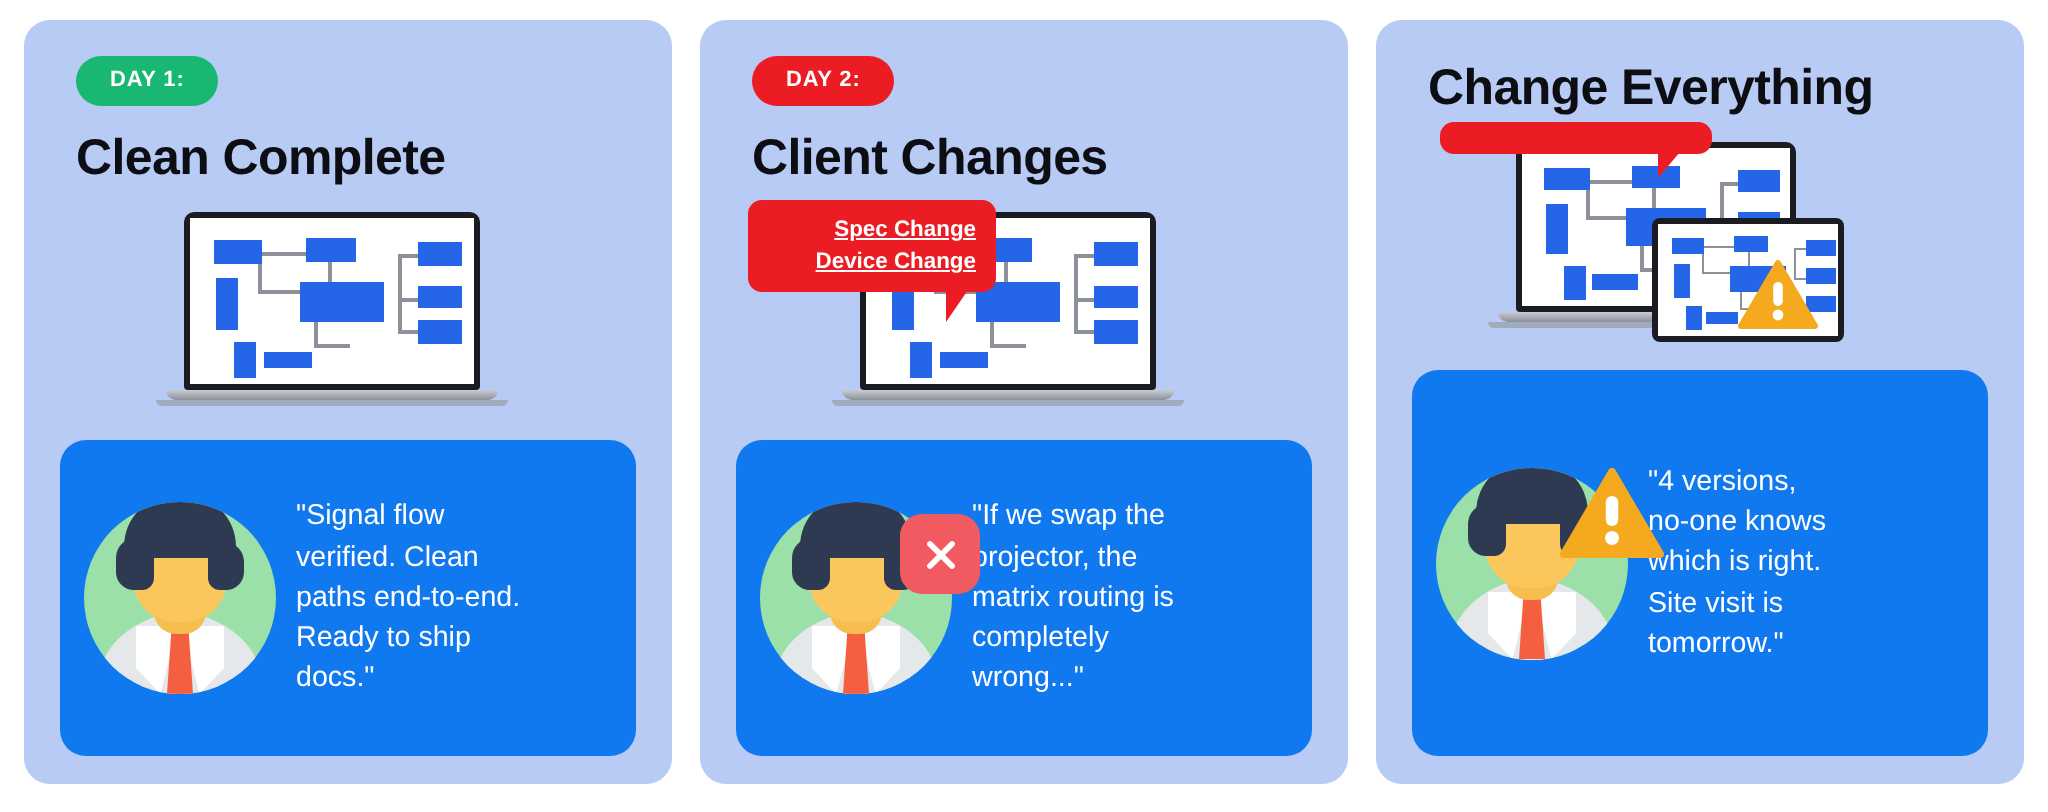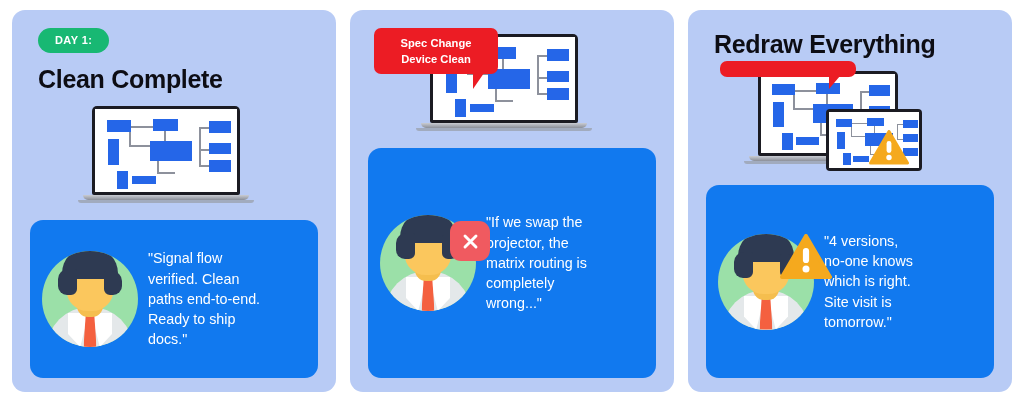--- a/index.html
+++ b/index.html
@@ -91,25 +91,26 @@
   }
   
   .blk { position: absolute; background: #2566e8; }
   .wire { position: absolute; background: #8d919c; }
   
   .bubble {
     position: absolute;
     background: #ec1c24;
     border-radius: 7px;
     color: #ffffff;
-    text-align: center;
+    text-align: right;
     font-weight: bold;
     line-height: 1.45;
     z-index: 6;
     padding: 7px 10px;
+    text-decoration: underline;
   }
   .bubble .tail {
     position: absolute;
     width: 0; height: 0;
     border-left: 11px solid #ec1c24;
     border-bottom: 16px solid transparent;
     bottom: -15px;
   }
   
   .quote-card {
@@ -250,20 +251,22 @@
       </div>
       <div class="quote-text">"Signal flow
 verified. Clean
 paths end-to-end.
 Ready to ship
 docs."</div>
     </div>
   </div>
 
   <div class="panel">
+    <span class="badge" style="background:#ec1c24">DAY 2:</span>
+    <div class="title">Client Changes</div>
 
     <div class="stage">
       <div class="laptop" style="left:62px; top:6px; width:148px;">
         <div class="lid">
           <div class="screen" style="height:83px;">
             <span class="wire" style="left:34px;top:17px;width:36px;height:1.5px;"></span>
             <span class="wire" style="left:69px;top:17px;width:1.5px;height:22px;"></span>
             <span class="wire" style="left:34px;top:17px;width:1.5px;height:20px;"></span>
             <span class="wire" style="left:34px;top:36px;width:22px;height:1.5px;"></span>
             <span class="wire" style="left:56px;top:36px;width:1.5px;height:14px;"></span>
@@ -285,21 +288,21 @@
             <span class="blk" style="left:114px;top:34px;width:22px;height:11px;"></span>
             <span class="blk" style="left:114px;top:51px;width:22px;height:12px;"></span>
           </div>
         </div>
         <div class="base"></div>
         <div class="foot"></div>
       </div>
 
       <div class="bubble" style="left:6px; top:0px; width:124px; font-size:11.2px;">
         <div>Spec Change</div>
-        <div>Device Clean</div>
+        <div>Device Change</div>
         <span class="tail" style="right:14px;"></span>
       </div>
     </div>
 
     <div class="quote-card">
       <div class="avatar-wrap">
         <div class="avatar">
           <span class="av-shoulders"></span>
           <span class="av-collarL"></span>
           <span class="av-collarR"></span>
@@ -319,21 +322,21 @@
       </div>
       <div class="quote-text">"If we swap the
 projector, the
 matrix routing is
 completely
 wrong..."</div>
     </div>
   </div>
 
   <div class="panel">
-    <div class="title">Redraw Everything</div>
+    <div class="title">Change Everything</div>
 
     <div class="stage">
       <div class="laptop" style="left:52px; top:6px; width:140px;">
         <div class="lid">
           <div class="screen" style="height:79px;">
             <span class="wire" style="left:32px;top:16px;width:34px;height:1.5px;"></span>
             <span class="wire" style="left:65px;top:16px;width:1.5px;height:20px;"></span>
             <span class="wire" style="left:32px;top:16px;width:1.5px;height:19px;"></span>
             <span class="wire" style="left:32px;top:34px;width:21px;height:1.5px;"></span>
             <span class="wire" style="left:53px;top:34px;width:1.5px;height:13px;"></span>

